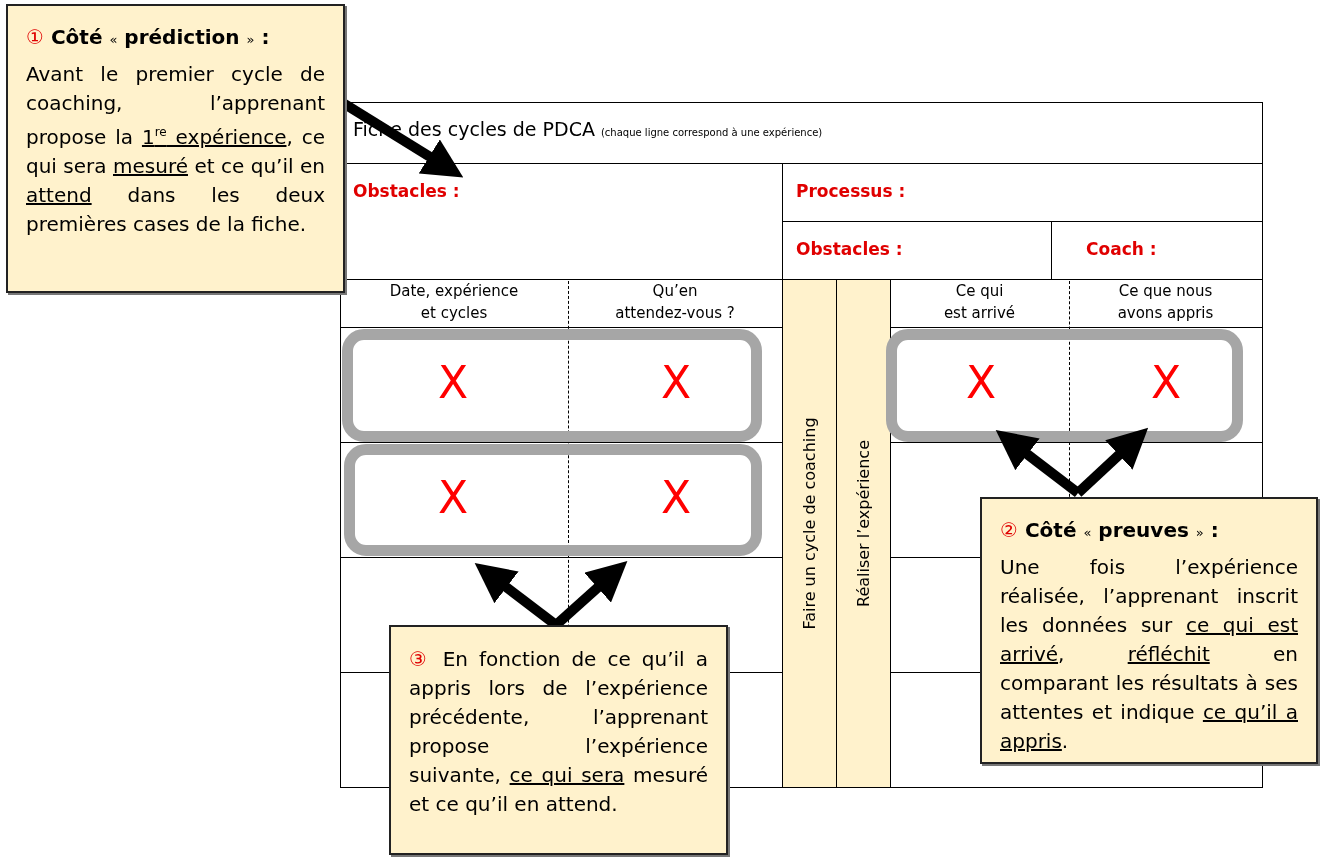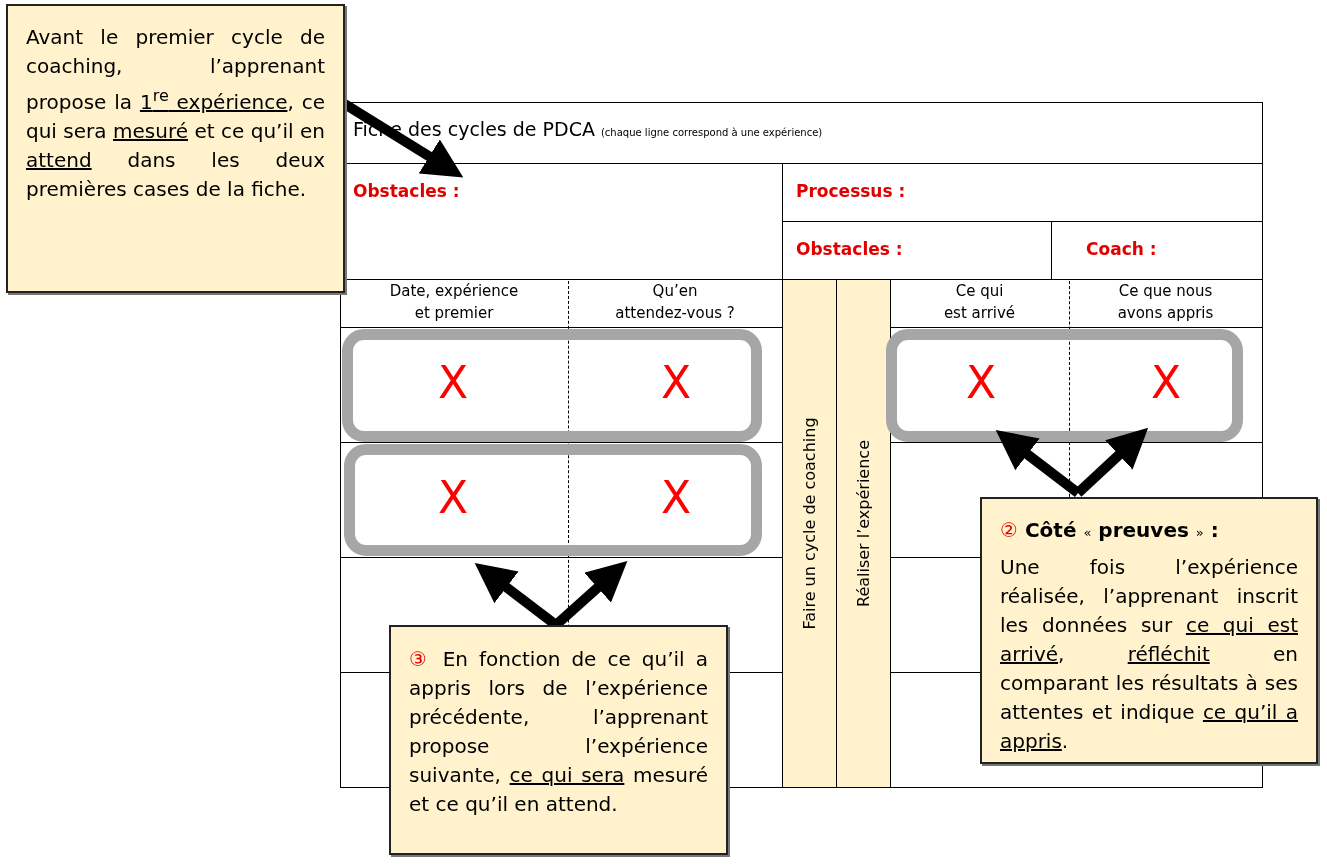--- a/index.html
+++ b/index.html
@@ -18,21 +18,21 @@
   .beige{background:#fff2cc;}
   .vtext{font-size:16px;white-space:nowrap;transform:rotate(-90deg);transform-origin:center;}
   .hl{border:11px solid #a6a6a6;border-radius:22px;background:transparent;}
   .xmark{font-size:44px;color:#ff0000;font-family:"DejaVu Sans",sans-serif;line-height:1;}
   .note{background:#fff2cc;border:2px solid #222;box-shadow:2px 2px 0 #777;font-size:20px;line-height:29px;}
   .note p{margin:0;text-align:justify;}
   .note .head{font-weight:bold;margin-bottom:6px;}
   .num{color:#e00000;font-weight:normal;}
   .q{font-size:13px;font-weight:normal;}
   u{text-decoration:underline;}
-  sup{font-size:16px;}
+  sup{font-size:12px;}
 </style>
 </head>
 <body>
 
 <div class="abs tbl"></div>
 
 <div class="abs beige" style="left:782px;top:279px;width:54px;height:508px;"></div>
 <div class="abs beige" style="left:836px;top:279px;width:54px;height:508px;"></div>
 
 <div class="hline" style="left:340px;top:163px;width:923px;"></div>
@@ -60,21 +60,21 @@
   <small>(chaque ligne correspond à une expérience)</small>
 </div>
 
 <div class="abs lbl" style="left:353px;top:181px;">Obstacles :</div>
 <div class="abs lbl" style="left:796px;top:181px;">Processus :</div>
 <div class="abs lbl" style="left:796px;top:239px;">Obstacles :</div>
 <div class="abs lbl" style="left:1086px;top:239px;">Coach :</div>
 
 <div class="abs colhdr" style="left:340px;top:280px;width:228px;">
   <div>Date, expérience</div>
-  <div>et premier</div>
+  <div>et cycles</div>
 </div>
 <div class="abs colhdr" style="left:568px;top:280px;width:214px;text-align:center;">
   <div>Qu’en</div>
   <div>attendez-vous ?</div>
 </div>
 <div class="abs colhdr" style="left:890px;top:280px;width:179px;">
   <div>Ce qui</div>
   <div>est arrivé</div>
 </div>
 <div class="abs colhdr" style="left:1069px;top:280px;width:193px;text-align:center;">
@@ -113,20 +113,28 @@
     <line x1="1078" y1="493" x2="1010" y2="441" stroke="#000" stroke-width="10" marker-end="url(#ah)"></line>
     <line x1="1078" y1="493" x2="1135" y2="440" stroke="#000" stroke-width="10" marker-end="url(#ah)"></line>
   </g>
   <g>
     <line x1="556" y1="625" x2="489" y2="574" stroke="#000" stroke-width="10" marker-end="url(#ah)"></line>
     <line x1="556" y1="625" x2="614" y2="573" stroke="#000" stroke-width="10" marker-end="url(#ah)"></line>
   </g>
 </svg>
 
 <div class="abs note" style="left:6px;top:4px;width:339px;height:289px;padding:17px 18px 0 18px;">
+  <p class="head">
+    <span class="num">①</span>
+    <span>Côté</span>
+    <span class="q">«</span>
+    <span>prédiction</span>
+    <span class="q">»</span>
+    <span>:</span>
+  </p>
   <p><span>Avant le premier cycle de coaching, l’apprenant propose la </span><u><span>1</span><sup>re</sup><span> expérience</span></u><span>, ce qui sera </span><u>mesuré</u><span> et ce qu’il en </span><u>attend</u><span> dans les deux premières cases de la fiche.</span></p>
 </div>
 
 <div class="abs note" style="left:980px;top:497px;width:338px;height:267px;padding:17px 18px 0 18px;">
   <p class="head">
     <span class="num">②</span>
     <span>Côté</span>
     <span class="q">«</span>
     <span>preuves</span>
     <span class="q">»</span>

